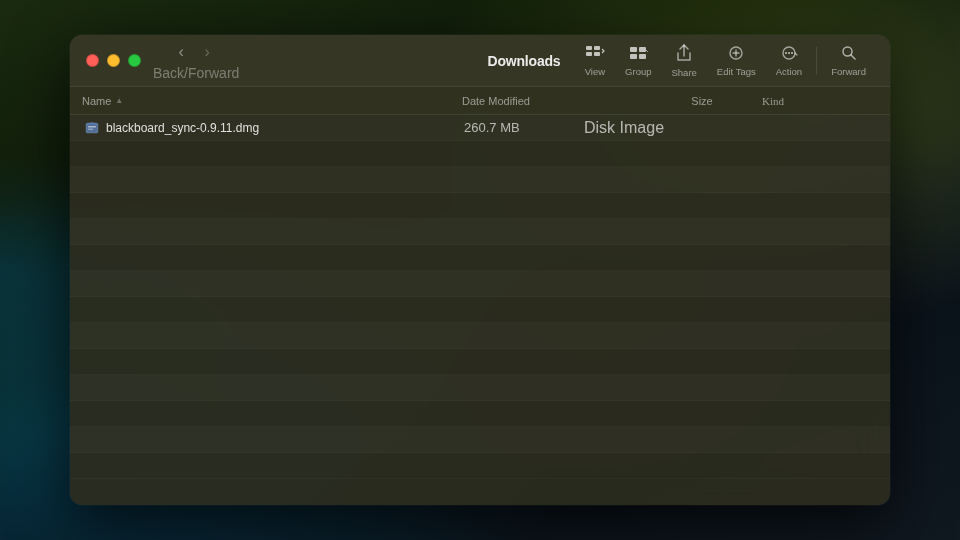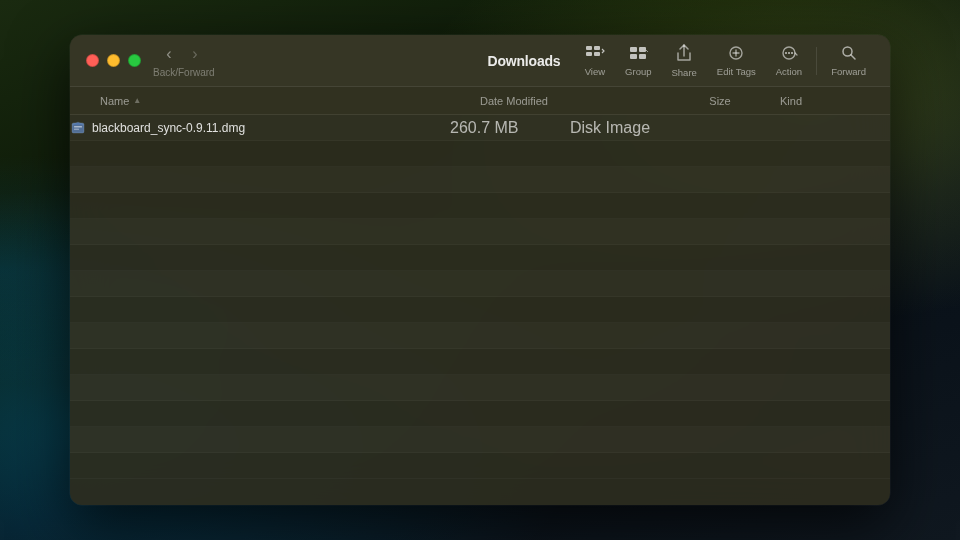--- a/index.html
+++ b/index.html
@@ -77,21 +77,21 @@
       display: flex;
       align-items: center;
       justify-content: center;
       color: rgba(255,255,255,0.4);
       cursor: pointer;
       font-size: 14px;
       border-radius: 4px;
     }
 
     .nav-label {
-      font-size: 10px;
+      font-size: 14px;
       color: rgba(255,255,255,0.35);
       margin-left: 4px;
       margin-top: 2px;
     }
 
     .nav-group {
       display: flex;
       flex-direction: column;
       align-items: center;
       margin-left: 8px;
@@ -150,55 +150,55 @@
       margin: 0 2px;
     }
 
     
     .column-headers {
       height: 28px;
       background: rgba(50, 50, 33, 0.95);
       border-bottom: 1px solid rgba(255,255,255,0.08);
       display: flex;
       align-items: center;
-      padding: 0 30px;
+      padding: 0 12px;
       flex-shrink: 0;
     }
 
     .col-header {
       font-size: 11px;
       color: rgba(255,255,255,0.5);
       font-weight: 500;
       display: flex;
       align-items: center;
       gap: 4px;
     }
 
     .col-name { flex: 0 0 380px; }
     .col-date { flex: 0 0 180px; text-align: right; }
     .col-size { flex: 0 0 120px; justify-content: center; }
-    .col-kind { flex: 1; }
+    .col-kind { flex: 1; font-family: Liberation Serif, serif; }
 
     .sort-arrow {
       font-size: 8px;
       opacity: 0.6;
     }
 
     
     .file-list {
       flex: 1;
       overflow-y: auto;
       padding: 0;
     }
 
     .file-row {
       height: 26px;
       display: flex;
       align-items: center;
-      padding: 0 0;
+      padding: 0 14px;
       border-bottom: 1px solid rgba(255,255,255,0.03);
     }
 
     .file-row:nth-child(odd) {
       background: rgba(255,255,255,0.025);
     }
 
     .file-icon {
       width: 16px;
       height: 16px;
@@ -219,21 +219,21 @@
       white-space: nowrap;
     }
 
     .file-date {
       font-size: 12px;
       color: rgba(255,255,255,0.65);
       flex: 0 0 180px;
     }
 
     .file-size {
-      font-size: 16px;
+      font-size: 13px;
       color: rgba(255,255,255,0.65);
       flex: 0 0 120px;
     }
 
     .file-kind {
       font-size: 16px;
       color: rgba(255,255,255,0.65);
       flex: 1;
     }
 

